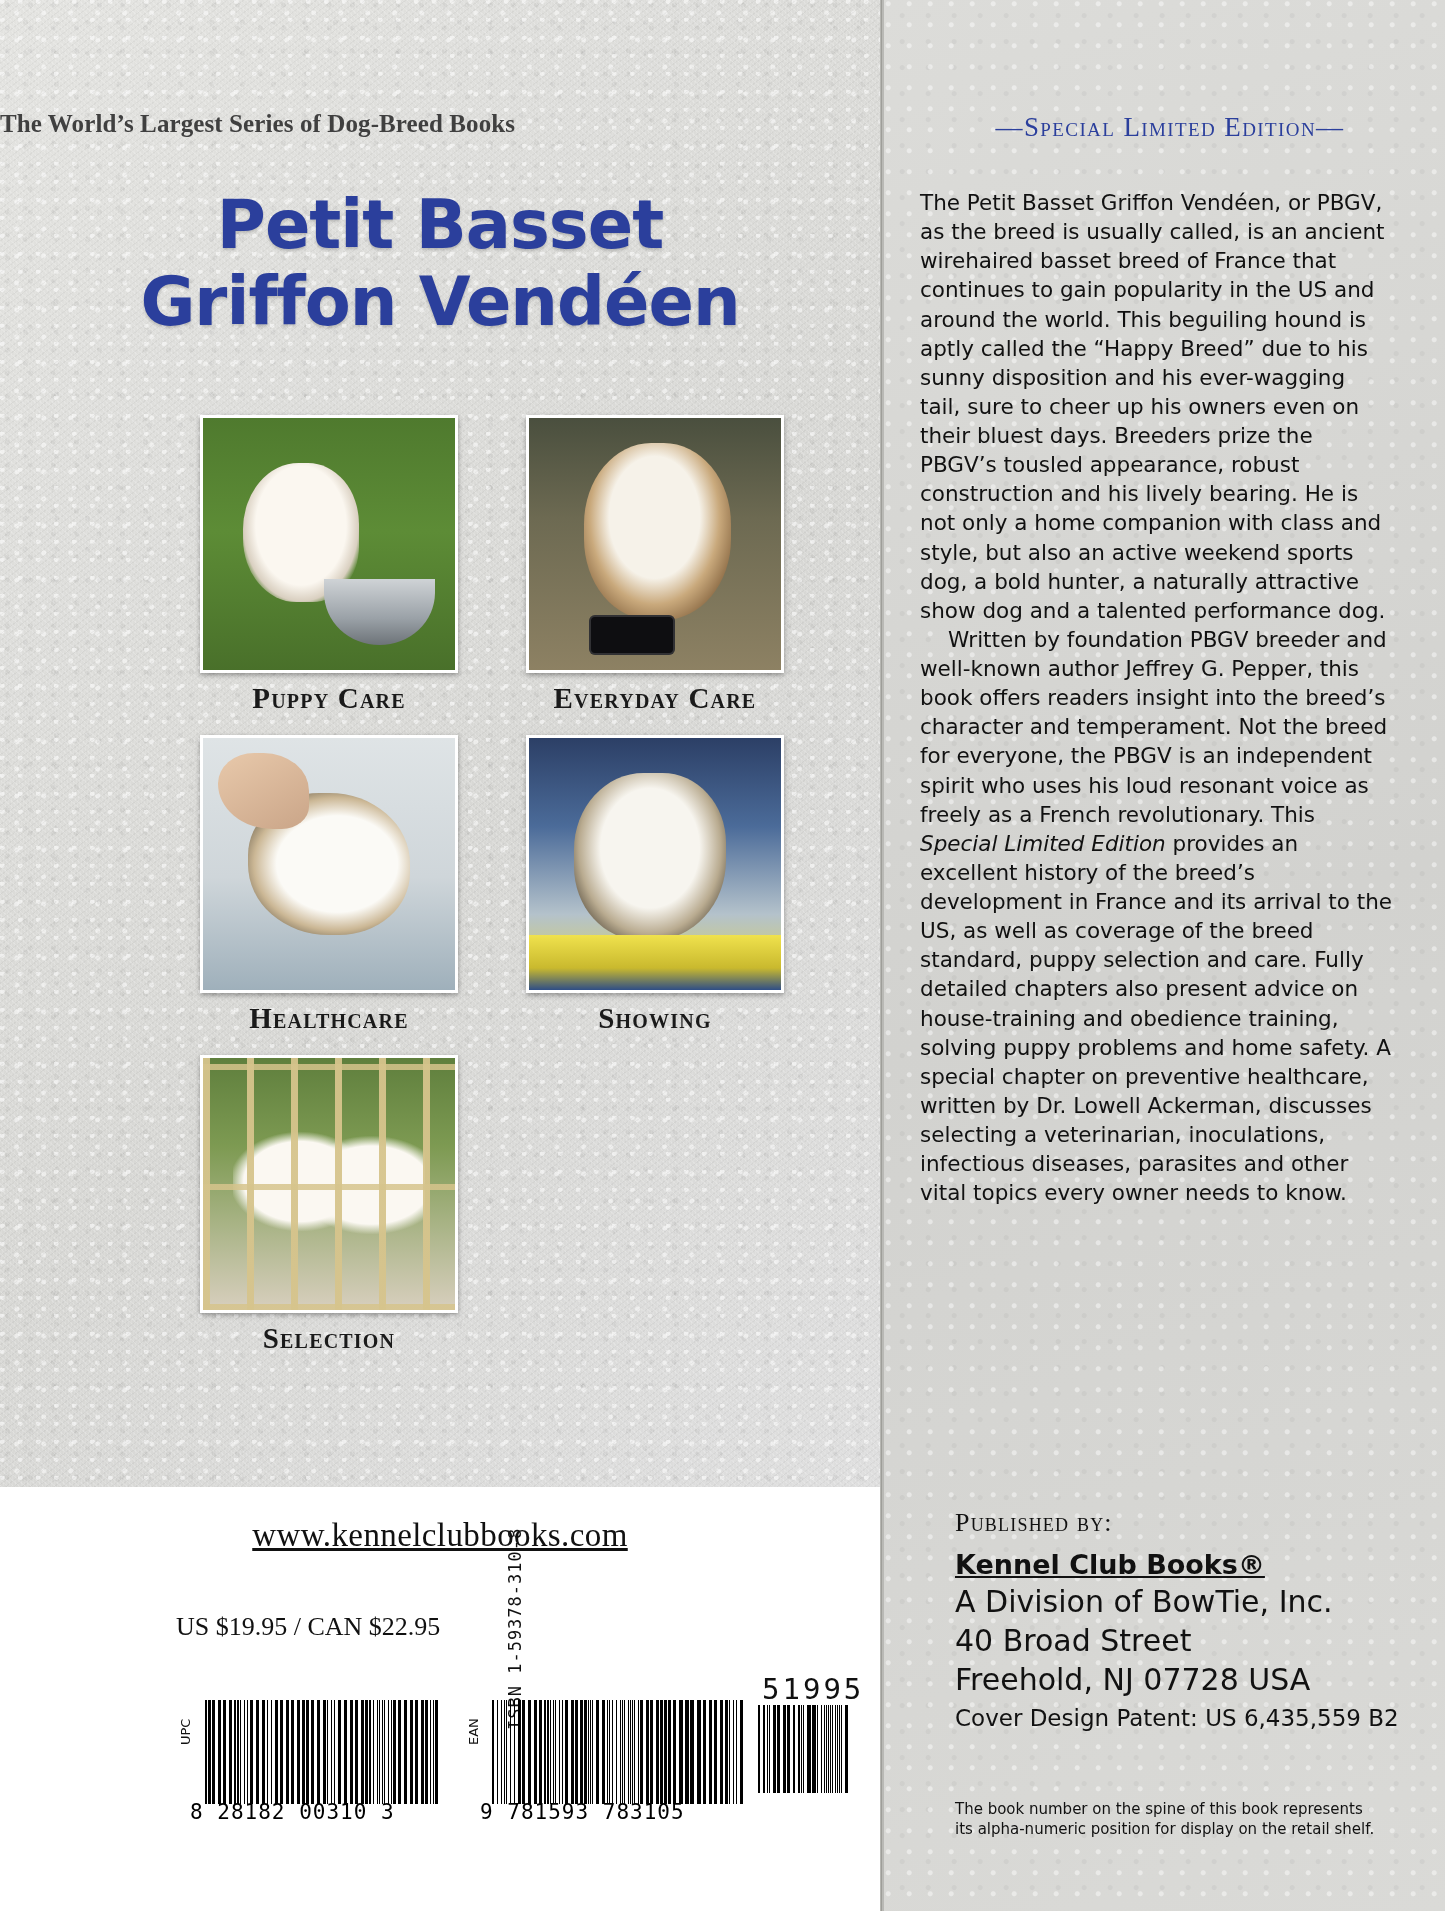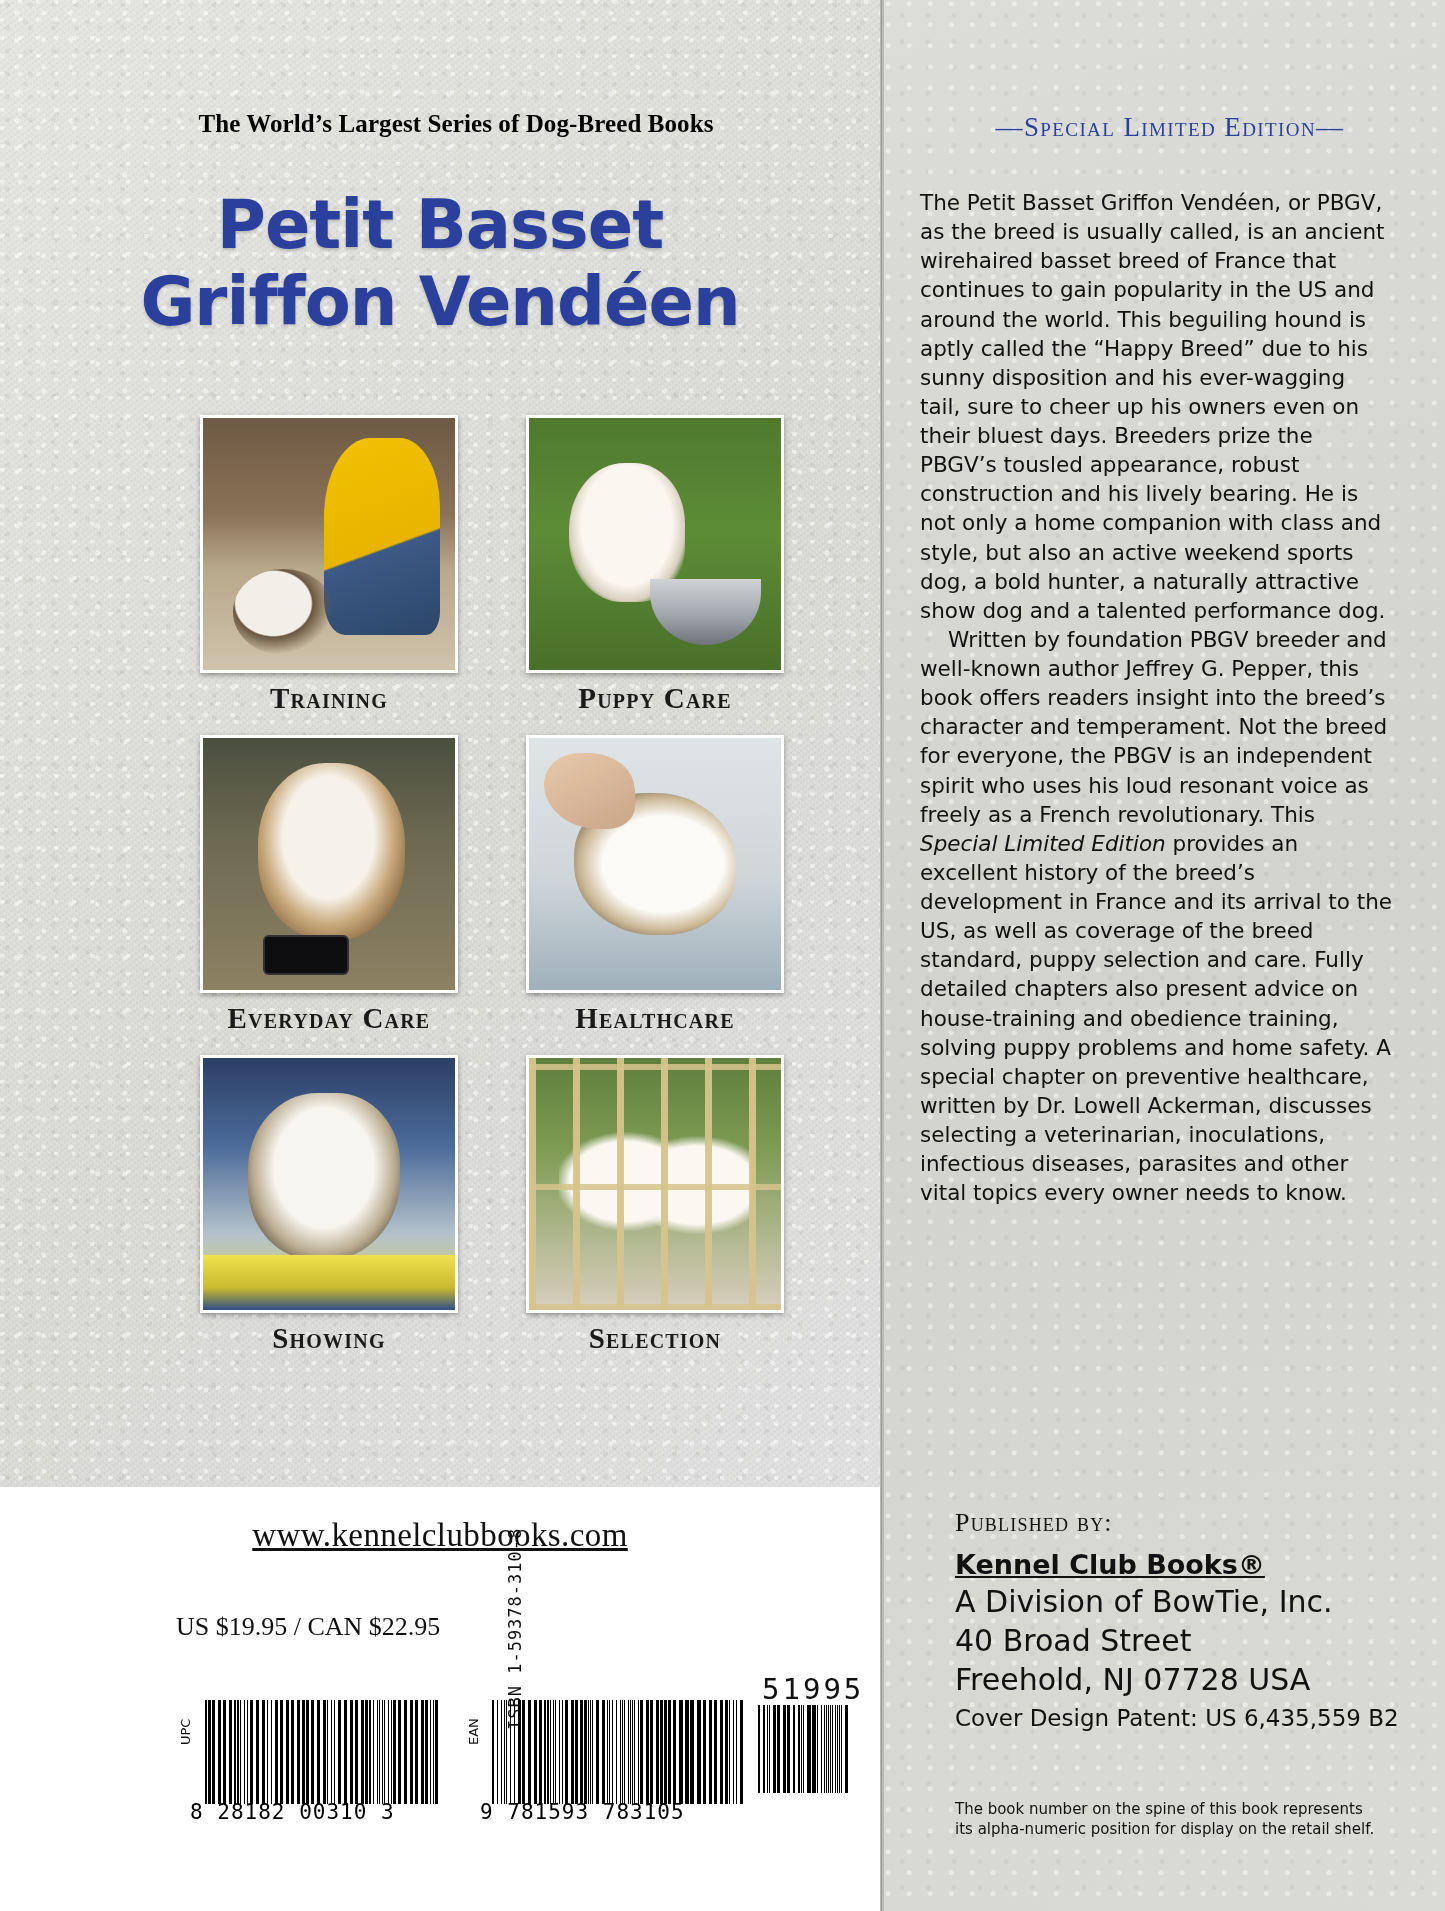--- a/index.html
+++ b/index.html
@@ -42,23 +42,23 @@
   }
   .divider-v{
     position:absolute;left:880px;top:0;width:3px;height:1911px;
     background:linear-gradient(to right,#c3c3bf,#9e9e99,#c9c9c5);
   }
 
   
   .left-col{position:absolute;left:0;top:0;width:880px;height:1911px;}
 
   .series-line{
-    position:absolute;top:110px;left:16px;width:880px;text-align:center;
+    position:absolute;top:110px;left:0;width:880px;
     font-family:"Liberation Serif", serif;
-    font-weight:bold;font-size:25px;color:#000000;letter-spacing:.1px;
+    font-weight:bold;font-size:25px;color:#404040;letter-spacing:.1px;
   }
 
   .book-title{
     position:absolute;top:187px;left:0;width:880px;text-align:center;
     color:#2b3f9c;
     font-family:"DejaVu Sans", sans-serif;
     font-weight:bold;
     font-size:67px;
     line-height:1.15;
     letter-spacing:-1px;
@@ -218,24 +218,20 @@
 
   <div class="series-line">The World’s Largest Series of Dog-Breed Books</div>
 
   <div class="book-title">
     <div>Petit Basset</div>
     <div>Griffon Vendéen</div>
   </div>
 
   <div class="grid">
 
-    <div class="cell">
-      <div class="photo p1"></div>
-      <div class="cap">Training</div>
-    </div>
 
     <div class="cell">
       <div class="photo p2"></div>
       <div class="cap">Puppy Care</div>
     </div>
 
     <div class="cell">
       <div class="photo p3"></div>
       <div class="cap">Everyday Care</div>
     </div>

